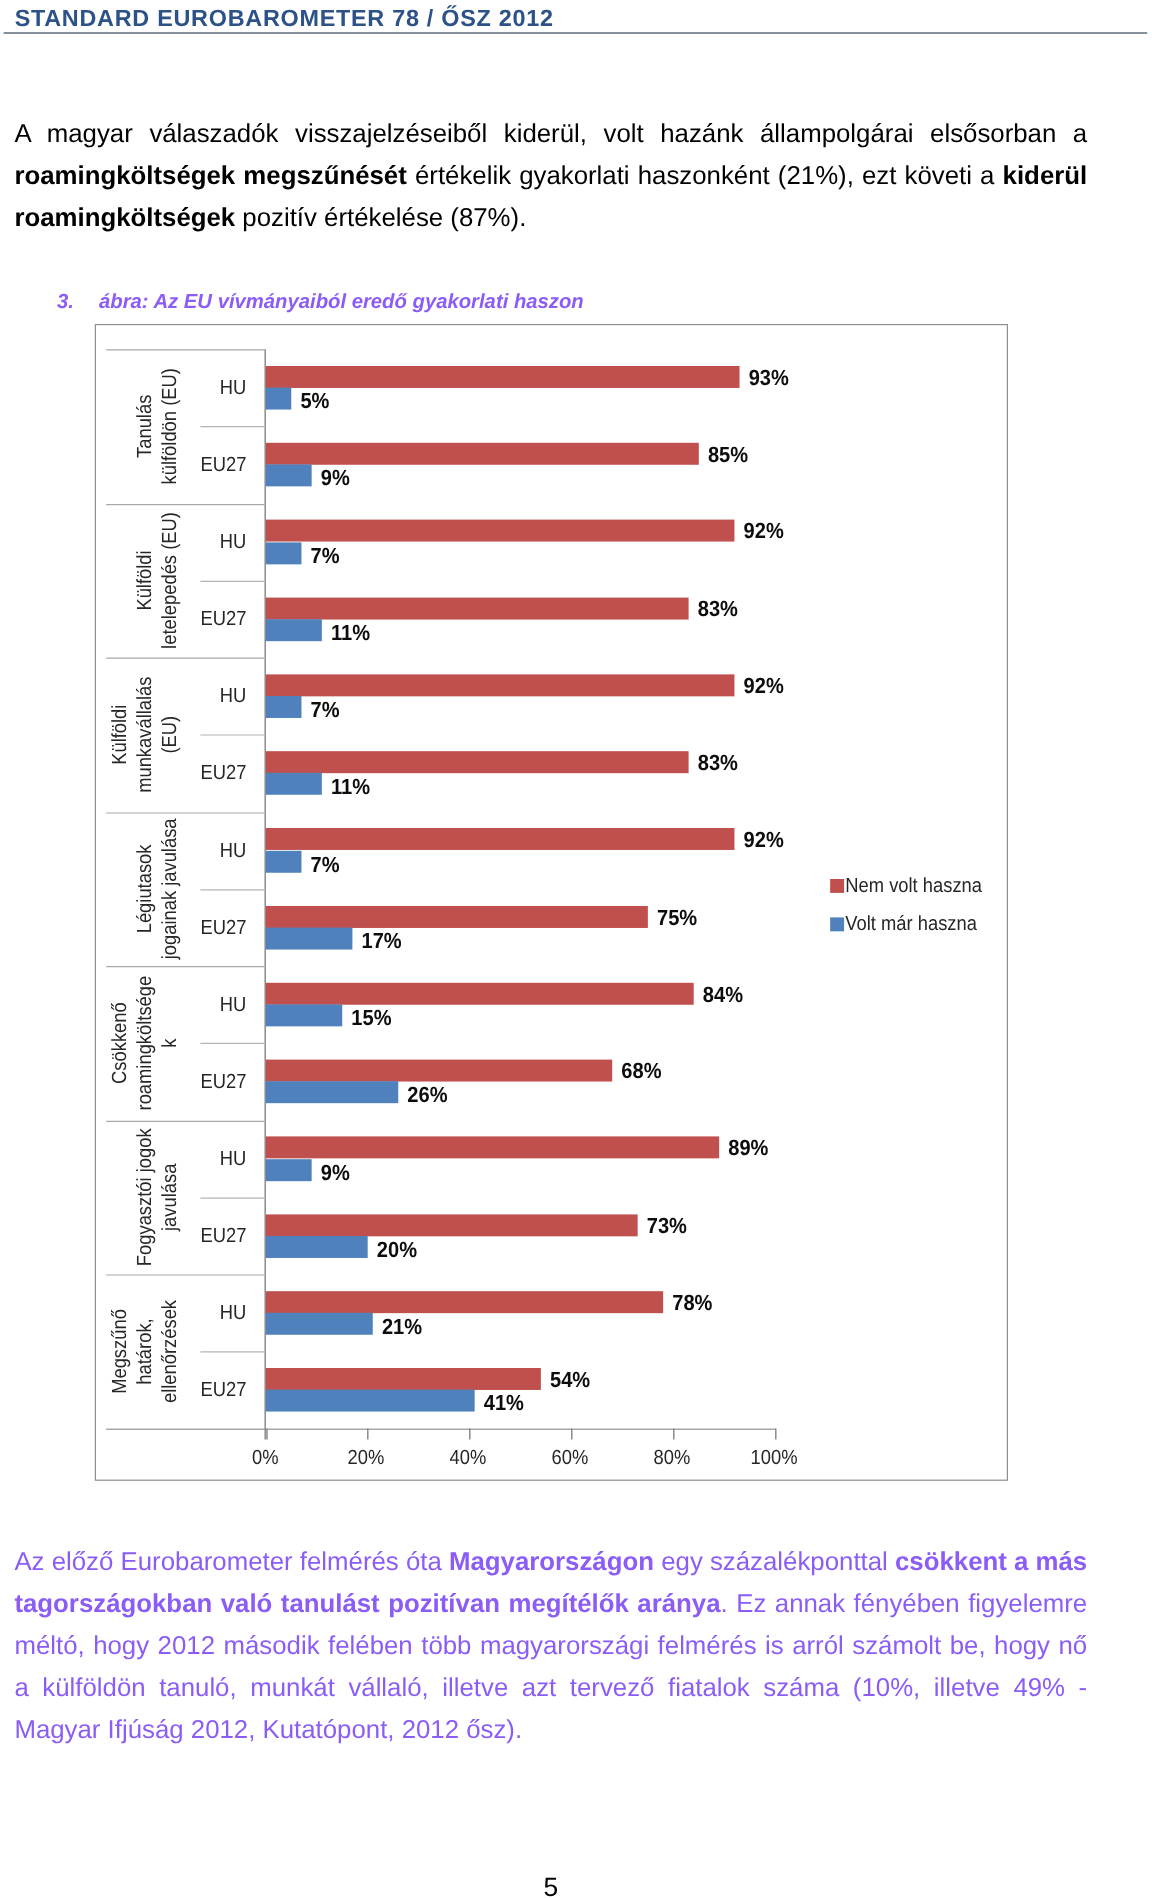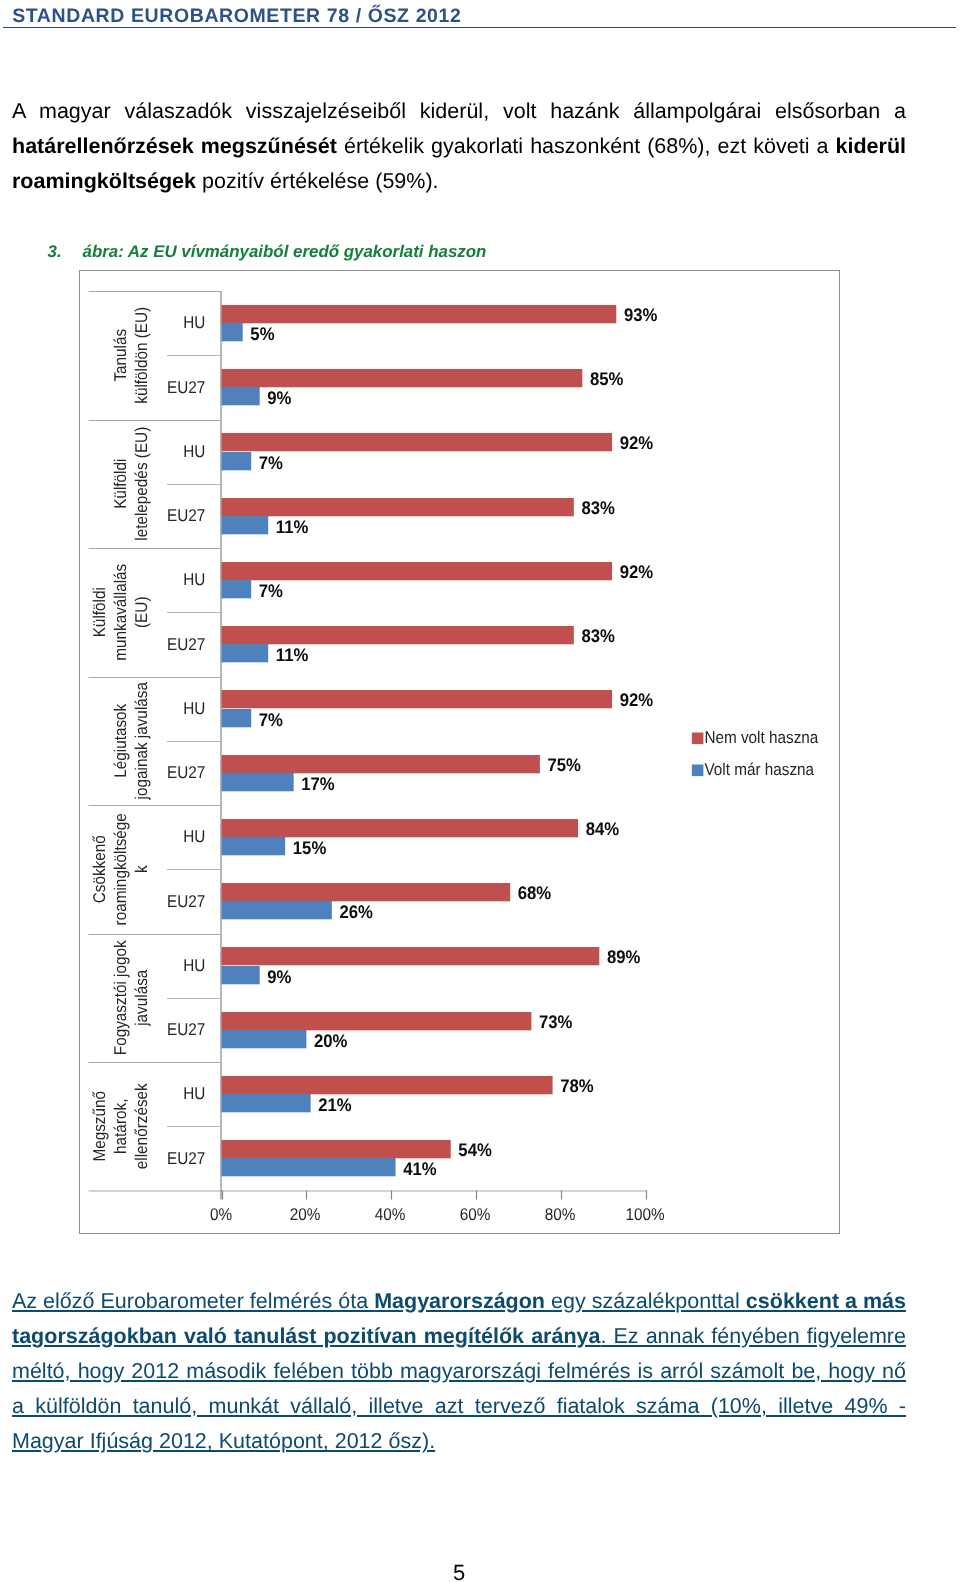--- a/index.html
+++ b/index.html
@@ -29,55 +29,55 @@
   #intro{
     position:absolute;left:12px;top:72px;width:894px;
     font-size:21.5px;line-height:35.2px;text-align:justify;
     color:#000;
   }
   #intro b{font-weight:bold;}
 
   
   #fig-caption{
     position:absolute;left:47.5px;top:241.8px;width:700px;
-    font-size:16.9px;font-style:italic;font-weight:bold;color:#15803d;
+    font-size:16.9px;font-style:italic;font-weight:bold;color:#8b5cf6;
   }
   #fig-caption .num{display:inline-block;width:35px;}
 
   
   #chart{
     position:absolute;left:79px;top:270px;width:761px;height:964px;
     border:1.25px solid #8f8f8f;background:#fff;box-sizing:border-box;
   }
   #plot{position:absolute;left:0;top:0;width:761px;height:964px;}
 
   
   #outro{
     position:absolute;left:12px;top:1262px;width:894px;
-    font-size:21.5px;line-height:35.2px;text-align:justify;color:#0c4a6e;text-decoration:underline;
+    font-size:21.5px;line-height:35.2px;text-align:justify;color:#8b5cf6;
   }
   #outro b{font-weight:bold;}
 
   
   #page-number{
     position:absolute;left:12px;top:1560px;width:894px;text-align:center;
     font-size:22px;line-height:25px;color:#000;
   }
 </style>
 </head>
 <body>
 
 <div class="page">
 
   <div id="doc-header">
     <div class="htext">STANDARD EUROBAROMETER 78 / ŐSZ 2012</div>
     <div class="hrule"></div>
   </div>
 
-  <p id="intro"><span>A magyar válaszadók visszajelzéseiből kiderül, volt hazánk állampolgárai elsősorban a </span><b>határellenőrzések megszűnését</b><span> értékelik gyakorlati haszonként (68%), ezt követi a </span><b>kiderül roamingköltségek</b><span> pozitív értékelése (59%).</span></p>
+  <p id="intro"><span>A magyar válaszadók visszajelzéseiből kiderül, volt hazánk állampolgárai elsősorban a </span><b>roamingköltségek megszűnését</b><span> értékelik gyakorlati haszonként (21%), ezt követi a </span><b>kiderül roamingköltségek</b><span> pozitív értékelése (87%).</span></p>
 
   <div id="fig-caption">
     <span class="num">3.</span><span>ábra: Az EU vívmányaiból eredő gyakorlati haszon</span>
   </div>
 
   <div id="chart">
     <svg id="plot" viewBox="0 0 761 964">
         <line x1="8.5" y1="920" x2="566.5" y2="920" stroke="#a8a8a8" stroke-width="1.2"></line>
         <line x1="141" y1="20" x2="141" y2="928.5" stroke="#868686" stroke-width="1.2"></line>
         <line x1="8.5" y1="20.5" x2="141.5" y2="20.5" stroke="#a8a8a8" stroke-width="1"></line>

